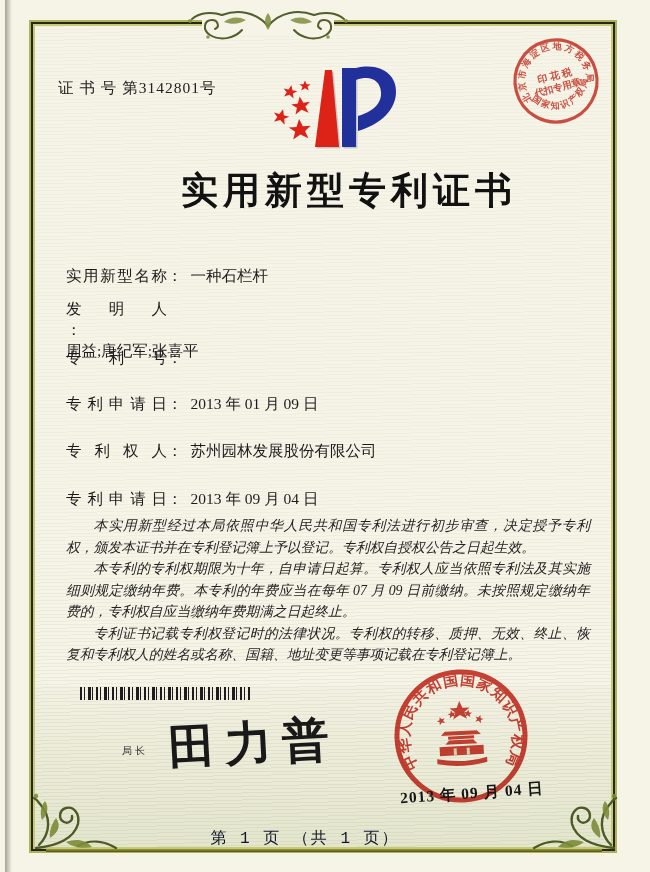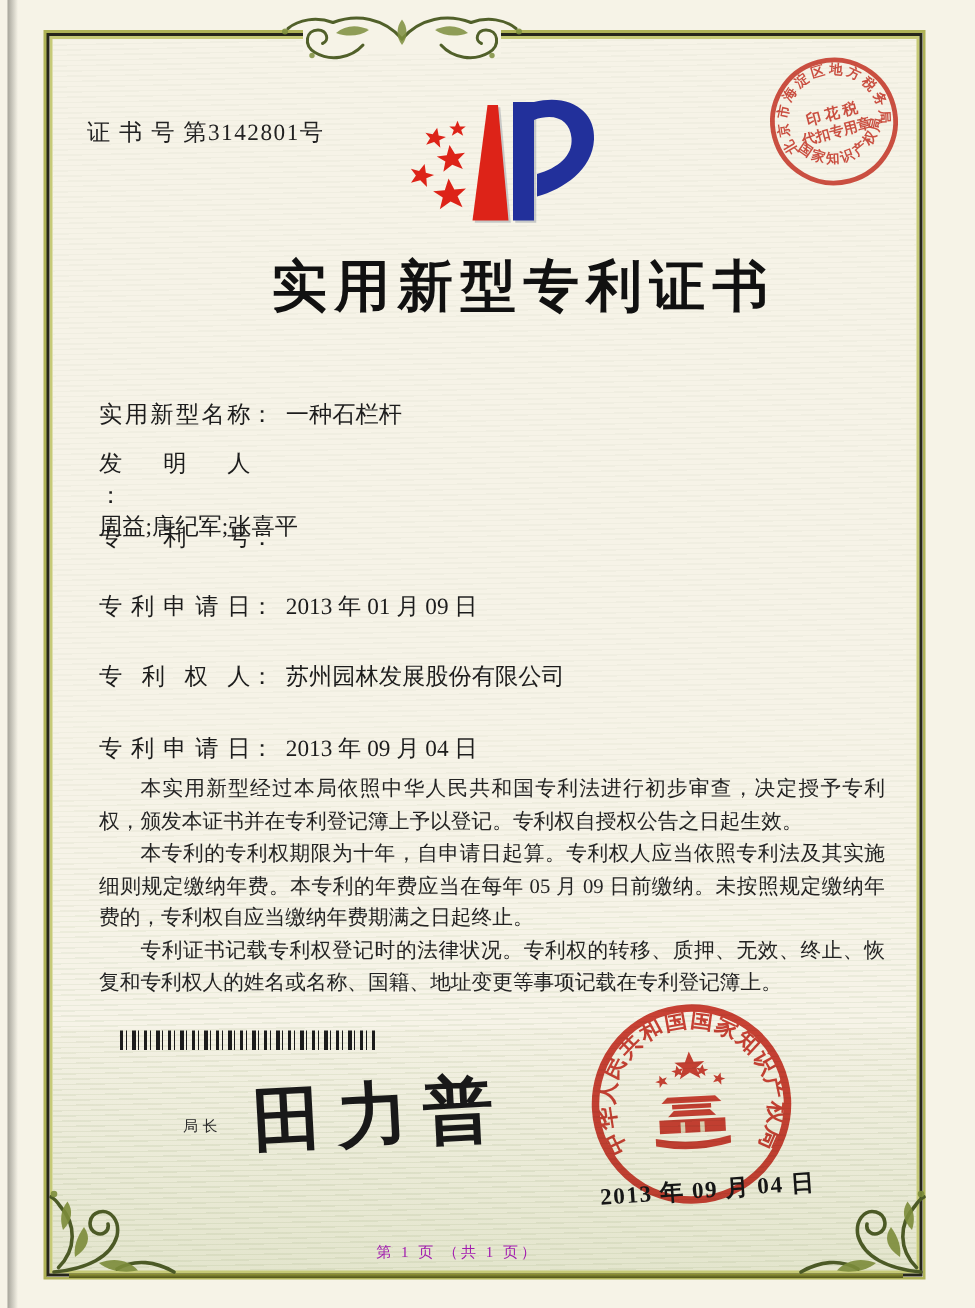--- a/index.html
+++ b/index.html
@@ -36,31 +36,31 @@
   .field-row .lbl{display:inline-block;width:101px;text-align:justify;text-align-last:justify;}
   .field-row .colon{display:inline-block;margin-right:8px;}
   .field-row:nth-child(1){top:250px;margin-top:16px;}
   .field-row:nth-child(2){top:299px;flex-direction:column;}
   .field-row:nth-child(3){top:348px;}
   .field-row:nth-child(4){top:394px;}
   .field-row:nth-child(5){top:441px;}
   .field-row:nth-child(6){top:489px;}
   .body-text{position:absolute;left:66px;top:515px;width:524px;
     font-size:13.8px;line-height:21.5px;text-align:justify;color:#232323;}
-  .body-text p{margin:0;text-indent:2em;}
+  .body-text p{margin:0;text-indent:2em;font-style:italic;}
   .barcode{position:absolute;left:80px;top:687px;width:170px;height:13px;
     background:repeating-linear-gradient(90deg,#1c1c1c 0 2px,rgba(0,0,0,0) 2px 4px,#1c1c1c 4px 5px,rgba(0,0,0,0) 5px 8px,#1c1c1c 8px 11px,rgba(0,0,0,0) 11px 12px,#1c1c1c 12px 13px,rgba(0,0,0,0) 13px 16px);}
   .director{position:absolute;left:122px;top:744px;font-size:10px;letter-spacing:3px;color:#2a2a2a;}
   .signature{position:absolute;left:168px;top:712px;font-size:47px;font-weight:600;
     letter-spacing:10px;transform:rotate(-3deg);color:#191919;}
   .big-seal{position:absolute;left:386px;top:661px;opacity:.9;mix-blend-mode:multiply;}
   .seal-date{position:absolute;left:400px;top:783px;width:150px;font-size:15.5px;font-weight:bold;
     letter-spacing:1px;color:#161616;transform:rotate(-4deg);white-space:nowrap;}
   .footer{position:absolute;left:0;right:40px;top:828px;text-align:center;
-    font-size:10px;letter-spacing:2px;color:#a21caf;}
+    font-size:16px;letter-spacing:2px;color:#0f172a;font-family:Liberation Mono, monospace;}
   svg text{font-family:"Liberation Serif","DejaVu Serif",serif;}
 </style>
 </head>
 <body>
 
 <div class="page">
 
   <div class="texture"></div>
   <div class="texture-bottom"></div>
   <div class="frame"></div>
@@ -154,21 +154,21 @@
     </div>
     <div class="field-row">
       <span class="lbl">专利申请日</span>
         <span class="colon">：</span>
         <span class="val">2013 年 09 月 04 日</span>
     </div>
   </div>
 
   <div class="body-text">
     <p>本实用新型经过本局依照中华人民共和国专利法进行初步审查，决定授予专利权，颁发本证书并在专利登记簿上予以登记。专利权自授权公告之日起生效。</p>
-    <p>本专利的专利权期限为十年，自申请日起算。专利权人应当依照专利法及其实施细则规定缴纳年费。本专利的年费应当在每年 05 月 09 日前缴纳。未按照规定缴纳年费的，专利权自应当缴纳年费期满之日起终止。</p>
+    <p>本专利的专利权期限为十年，自申请日起算。专利权人应当依照专利法及其实施细则规定缴纳年费。本专利的年费应当在每年 07 月 09 日前缴纳。未按照规定缴纳年费的，专利权自应当缴纳年费期满之日起终止。</p>
     <p>专利证书记载专利权登记时的法律状况。专利权的转移、质押、无效、终止、恢复和专利权人的姓名或名称、国籍、地址变更等事项记载在专利登记簿上。</p>
   </div>
 
   <div class="barcode"></div>
 
   <div class="director">局长</div>
   <div class="signature">田力普</div>
 
   <svg class="big-seal" width="150" height="150" viewBox="0 0 150 150">
     <g fill="#cb2f23" transform="rotate(-3 75 75)">

